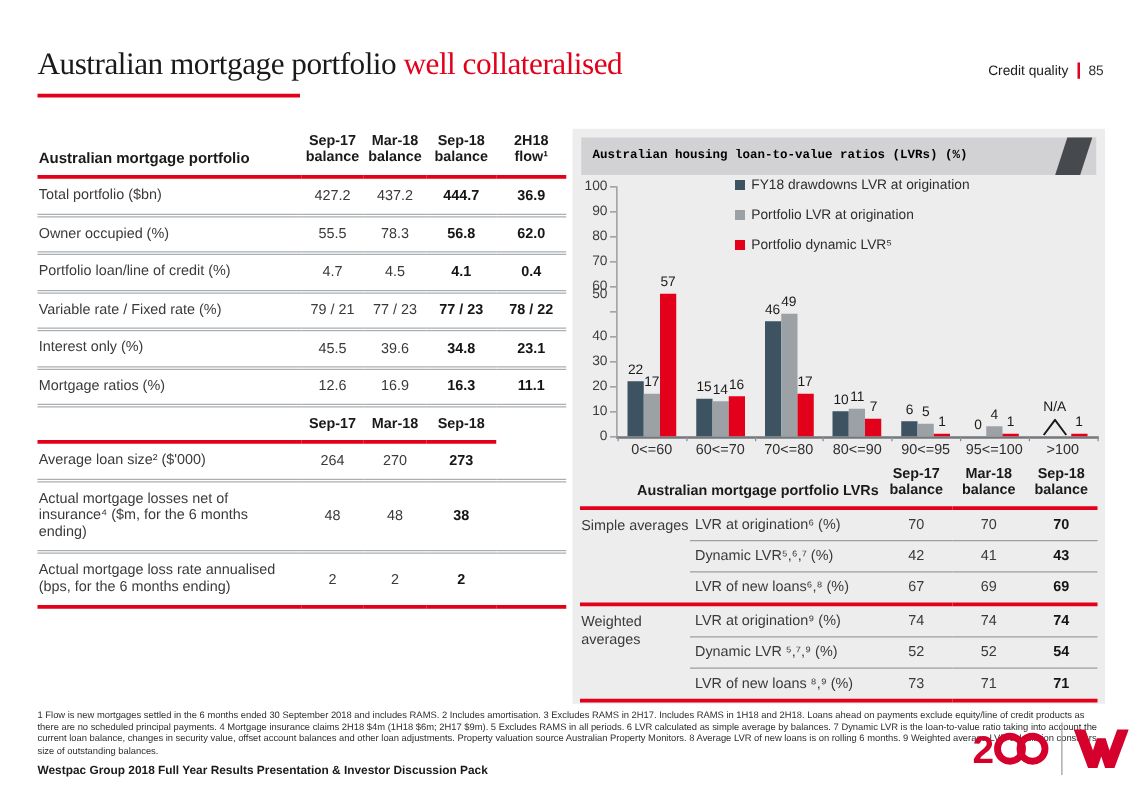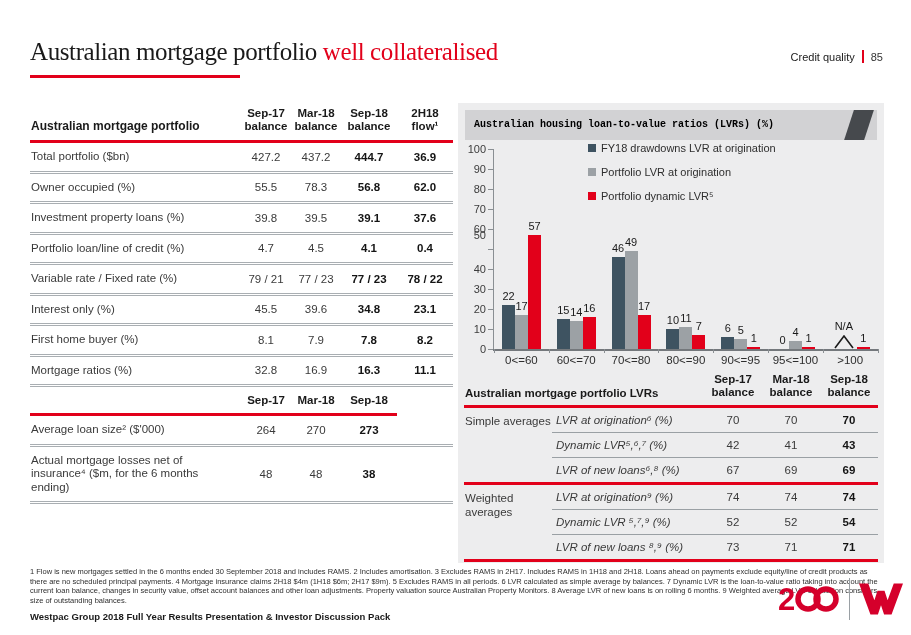--- a/index.html
+++ b/index.html
@@ -53,23 +53,23 @@
   .xlab{top:213px;text-align:center;font-size:11.5px;color:#2e2e2e;}
   .nalab{width:36px;text-align:center;font-size:11px;color:#1a1a1a;}
   .legend{left:130px;top:1px;}
   .lg-item{position:static !important;display:flex;align-items:center;gap:5px;margin-bottom:12px;}
   .lg-sq{width:8px;height:8px;display:inline-block;flex:0 0 8px;}
   .lg-tx{font-size:11px;color:#2e2e2e;white-space:nowrap;}
 
   
   .lvr-table{position:absolute;left:6px;top:264px;width:414px;border-bottom:3px solid #e2001a;}
   .lvr-table th,.lvr-table td{padding:6px 1px;}
-  .lvr-table .lvr-title{text-align:left;font-weight:bold;font-size:11.5px;color:#1a1a1a;vertical-align:bottom;padding-bottom:6px;}
+  .lvr-table .lvr-title{text-align:right;font-weight:bold;font-size:11.5px;color:#1a1a1a;vertical-align:bottom;padding-bottom:6px;}
   .lvr-table td.group{text-align:left;vertical-align:top;padding-top:7px;line-height:13.5px;}
-  .lvr-table td.metric{text-align:left;padding-left:4px;font-style:italic;}
+  .lvr-table td.metric{text-align:left;padding-left:4px;}
   .thin-top{border-top:1px solid #9aa0a4;}
   .red-top{border-top:3px solid #e2001a;margin-top:16px;}
 
   
   .footnotes{position:absolute;left:30px;top:567px;width:853px;font-size:7.5px;line-height:9.7px;color:#2e2e2e;}
   .footer{position:absolute;left:30px;top:611px;font-size:9.5px;font-weight:bold;color:#1a1a1a;}
   .logos{position:absolute;right:8px;bottom:3px;display:flex;align-items:center;gap:9px;}
   .logo-sep{width:1.5px;height:42px;background:#9aa0a4;}
 </style>
 </head>
@@ -117,27 +117,20 @@
             <td class="num row-line bold">36.9</td>
           </tr>
           <tr>
             <td class="label row-line">Owner occupied (%)</td>
             <td class="num row-line">55.5</td>
             <td class="num row-line">78.3</td>
             <td class="num row-line bold">56.8</td>
             <td class="num row-line bold">62.0</td>
           </tr>
           <tr>
-            <td class="label row-line">Investment property loans (%)</td>
-            <td class="num row-line">39.8</td>
-            <td class="num row-line">39.5</td>
-            <td class="num row-line bold">39.1</td>
-            <td class="num row-line bold">37.6</td>
-          </tr>
-          <tr>
             <td class="label row-line">Portfolio loan/line of credit (%)</td>
             <td class="num row-line">4.7</td>
             <td class="num row-line">4.5</td>
             <td class="num row-line bold">4.1</td>
             <td class="num row-line bold">0.4</td>
           </tr>
           <tr>
             <td class="label row-line">Variable rate / Fixed rate (%)</td>
             <td class="num row-line">79 / 21</td>
             <td class="num row-line">77 / 23</td>
@@ -145,29 +138,22 @@
             <td class="num row-line bold">78 / 22</td>
           </tr>
           <tr>
             <td class="label row-line">Interest only (%)</td>
             <td class="num row-line">45.5</td>
             <td class="num row-line">39.6</td>
             <td class="num row-line bold">34.8</td>
             <td class="num row-line bold">23.1</td>
           </tr>
           <tr>
-            <td class="label row-line">First home buyer (%)</td>
-            <td class="num row-line">8.1</td>
-            <td class="num row-line">7.9</td>
-            <td class="num row-line bold">7.8</td>
-            <td class="num row-line bold">8.2</td>
-          </tr>
-          <tr>
             <td class="label row-line">Mortgage ratios (%)</td>
-            <td class="num row-line">32.8</td>
+            <td class="num row-line">12.6</td>
             <td class="num row-line">16.9</td>
             <td class="num row-line bold">16.3</td>
             <td class="num row-line bold">11.1</td>
           </tr>
           <tr>
             <th class="label-h2 red-under"></th>
             <th class="col-h2 red-under">Sep-17</th>
             <th class="col-h2 red-under">Mar-18</th>
             <th class="col-h2 red-under">Sep-18</th>
             <th class="col-h2"></th>
@@ -178,20 +164,27 @@
             <td class="num row-line">270</td>
             <td class="num row-line bold">273</td>
             <td class="row-line"></td>
           </tr>
           <tr>
             <td class="label row-line">Actual mortgage losses net of insurance⁴ ($m, for the 6 months ending)</td>
             <td class="num row-line">48</td>
             <td class="num row-line">48</td>
             <td class="num row-line bold">38</td>
             <td class="row-line"></td>
+          </tr>
+          <tr>
+            <td class="label red-bottom">Actual mortgage loss rate annualised (bps, for the 6 months ending)</td>
+            <td class="num red-bottom">2</td>
+            <td class="num red-bottom">2</td>
+            <td class="num red-bottom bold">2</td>
+            <td class="red-bottom"></td>
           </tr>
         </tbody>
       </table>
   </div>
 
   <div class="panel">
     <div class="panel-titlebar">
       <span class="panel-title">Australian housing loan-to-value ratios (LVRs) (%)</span>
       <span class="panel-flag"></span>
     </div>

